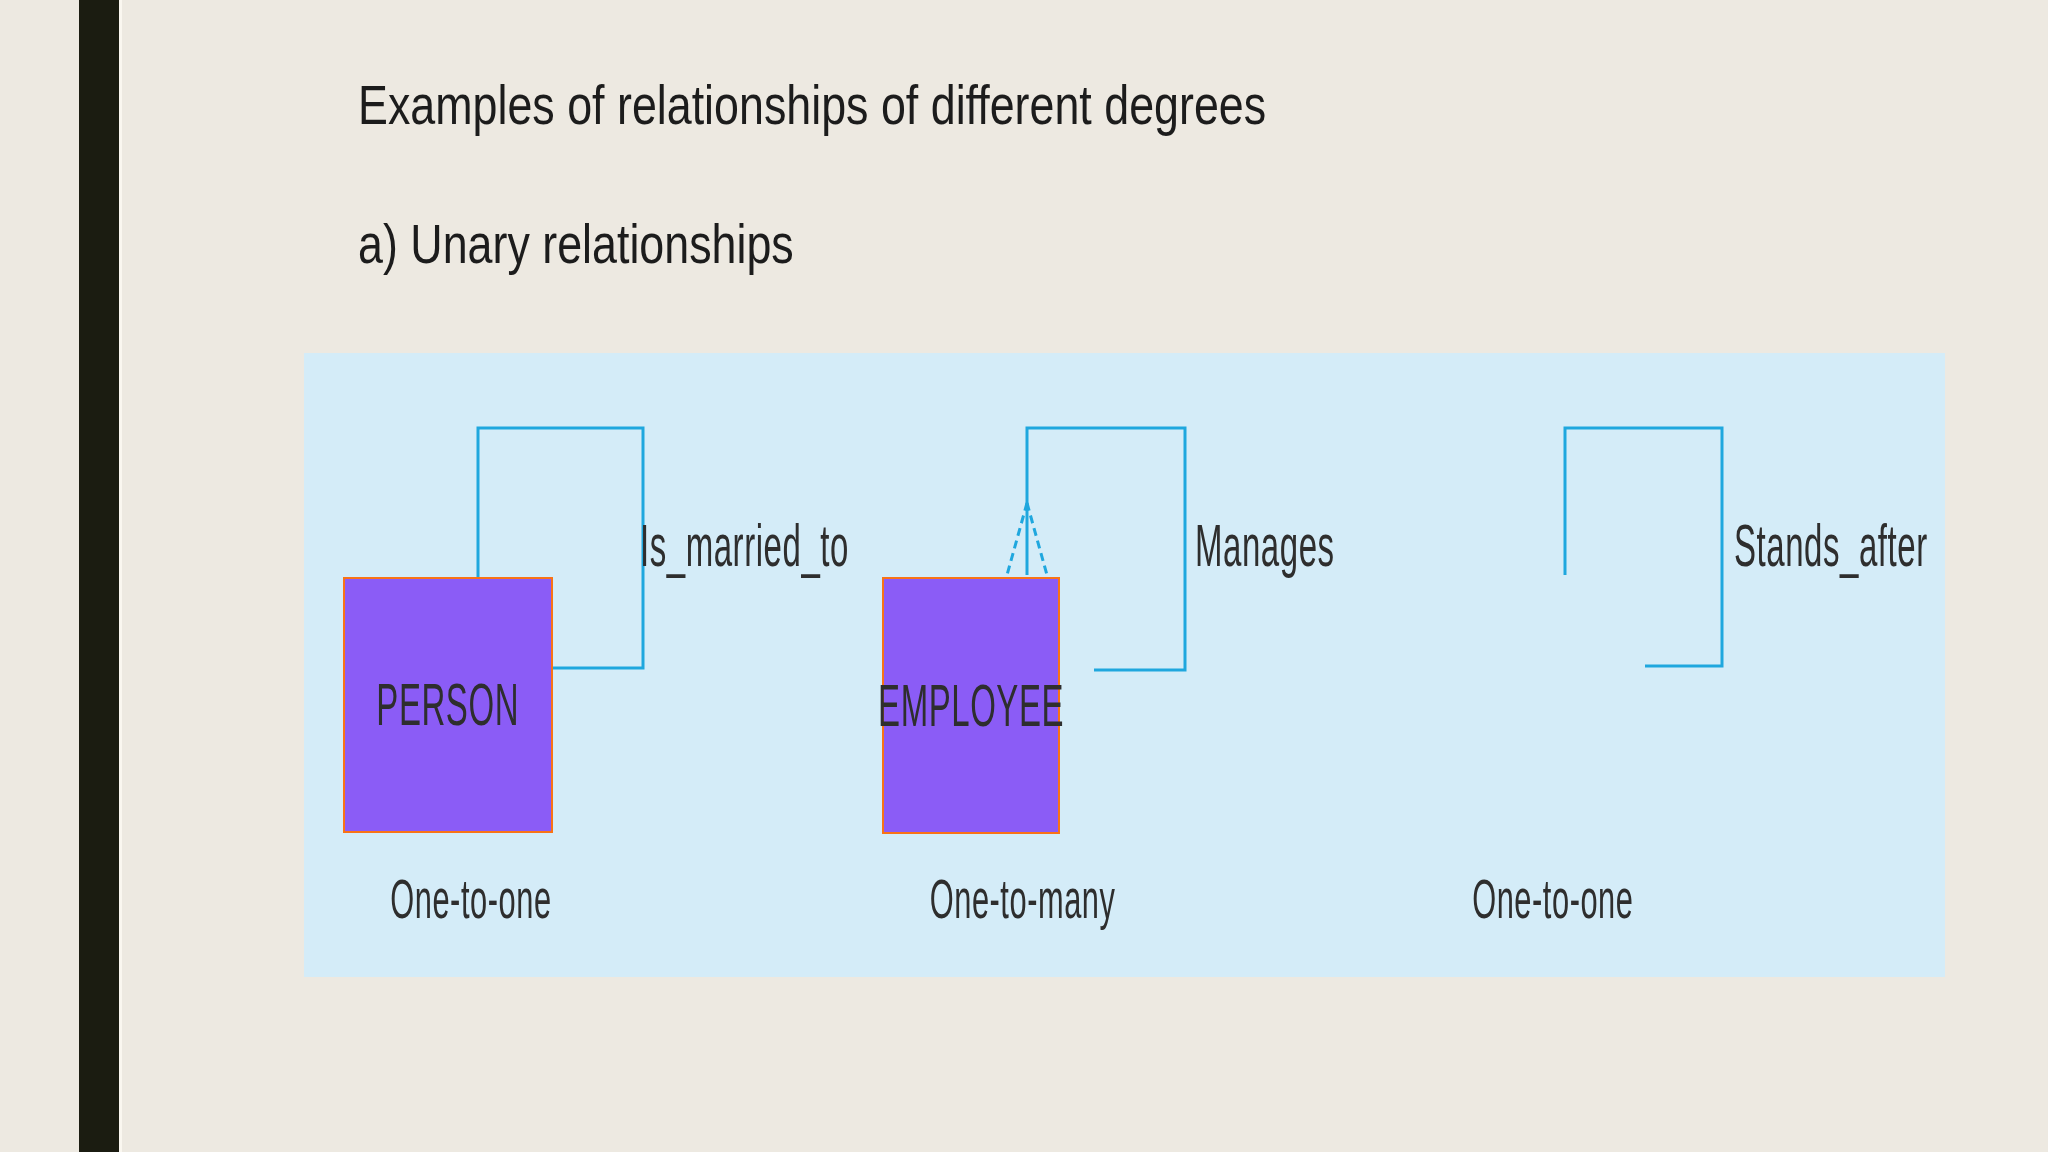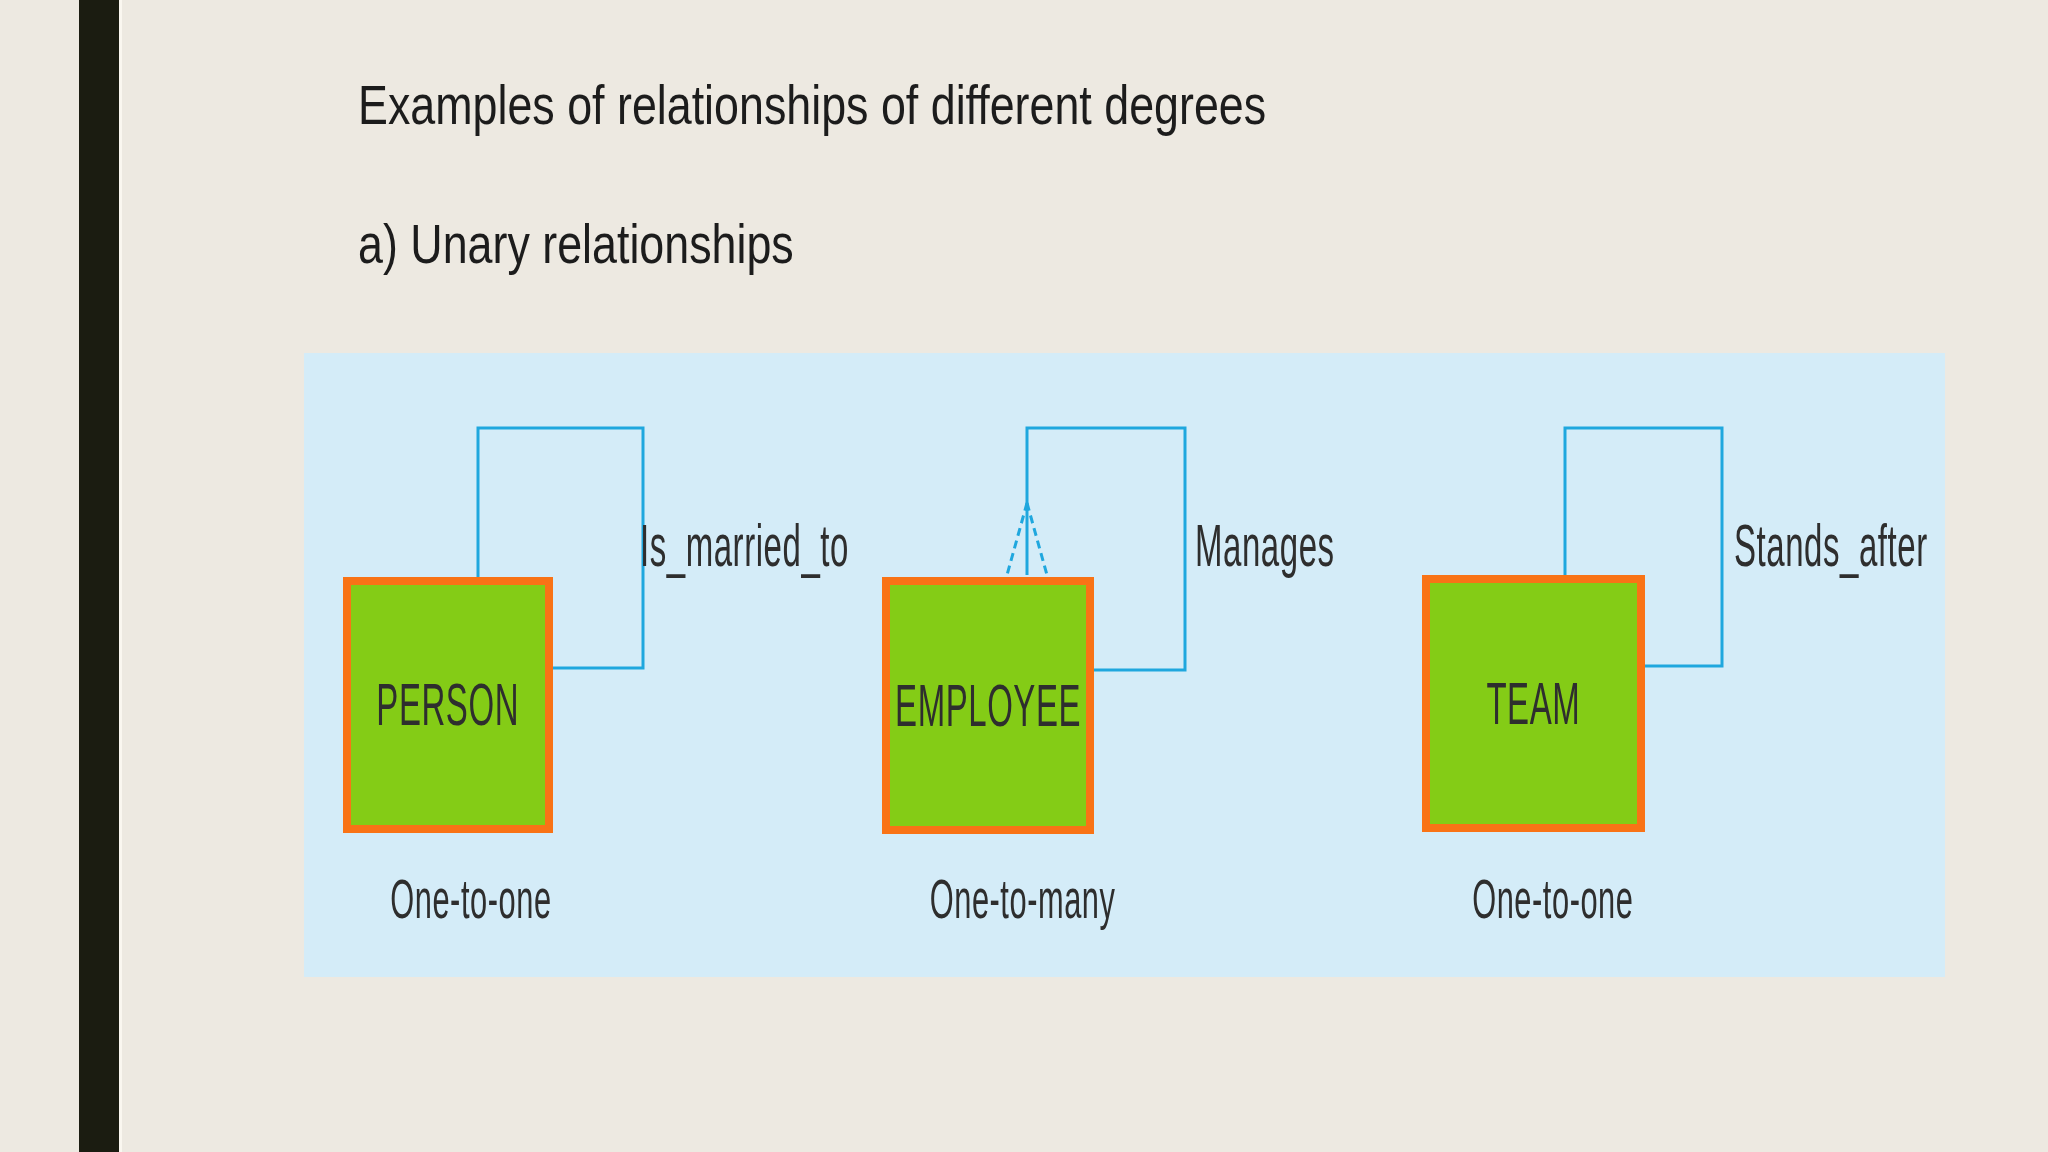--- a/index.html
+++ b/index.html
@@ -56,32 +56,32 @@
   svg.lines .loop{
     fill:none;stroke:var(--line);stroke-width:3px;
   }
   svg.lines .prong{
     fill:none;stroke:var(--line);stroke-width:3px;
     stroke-dasharray:8 5;
   }
   
   .entity-box{
     position:absolute;
-    background:#84cc16;border:8px solid #f97316;
+    background:#8b5cf6;border:2px solid #f97316;
     box-sizing:border-box;
     display:flex;align-items:center;justify-content:center;text-align:center;
   }
   .entity-box .entity-name{
     font-size:60px;line-height:1;color:var(--fig-ink);
     white-space:nowrap;
     transform:scaleX(0.55);
     letter-spacing:1px;
   }
   #box-person{left:343px;top:577px;width:210px;height:256px;}
-  #box-employee{left:882px;top:577px;width:212px;height:257px;}
+  #box-employee{left:882px;top:577px;width:178px;height:257px;}
   #box-team{left:1422px;top:575px;width:223px;height:257px;}
   
   .rel-label{
     position:absolute;top:516px;
     font-size:60px;line-height:1;color:var(--fig-ink);
     white-space:nowrap;
     transform:scaleX(0.55);transform-origin:0 0;
     letter-spacing:1px;
   }
   #rel-person{left:640px;}
@@ -129,19 +129,16 @@
   </div>
   <div class="rel-label" id="rel-person">Is_married_to</div>
   <div class="card-label" id="card-person">One-to-one</div>
 
   <div class="entity-box" id="box-employee">
     <span class="entity-name">EMPLOYEE</span>
   </div>
   <div class="rel-label" id="rel-employee">Manages</div>
   <div class="card-label" id="card-employee">One-to-many</div>
 
-  <div class="entity-box" id="box-team">
-    <span class="entity-name">TEAM</span>
-  </div>
   <div class="rel-label" id="rel-team">Stands_after</div>
   <div class="card-label" id="card-team">One-to-one</div>
 
 </div>
 
 </body></html>

